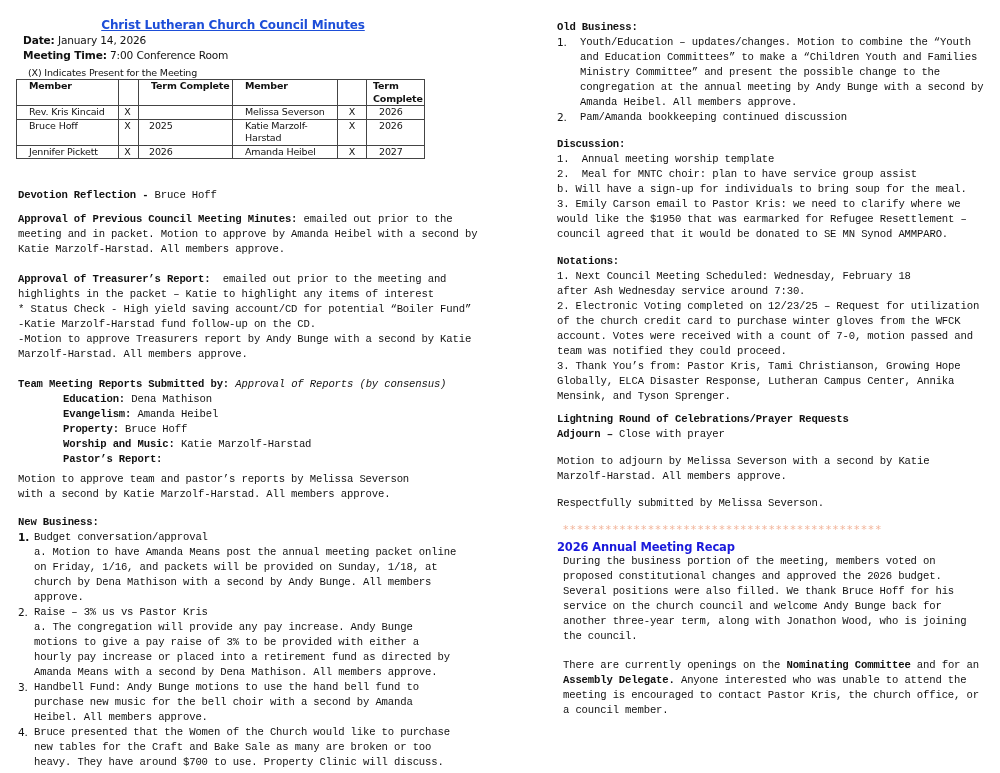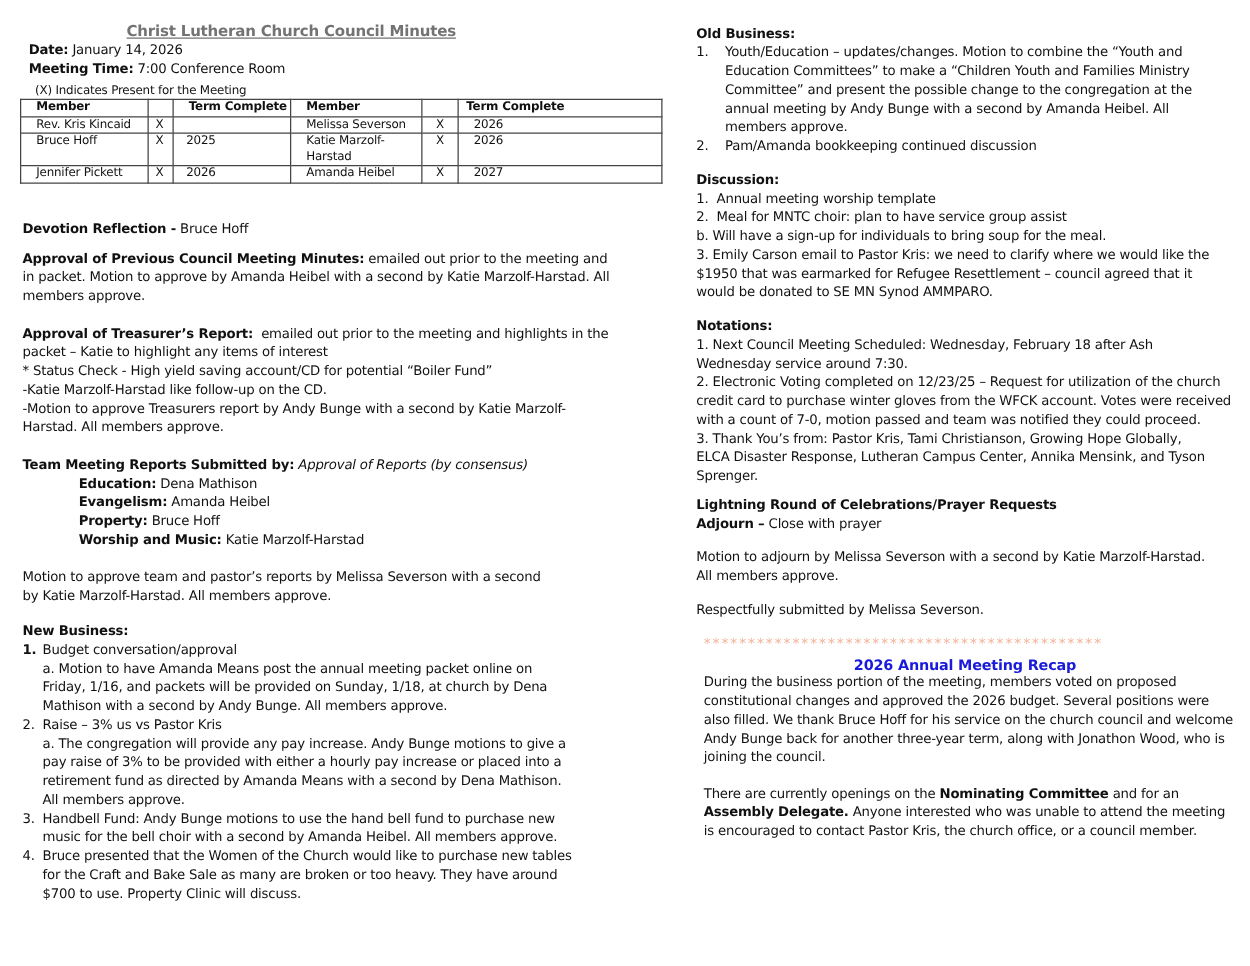--- a/index.html
+++ b/index.html
@@ -1,42 +1,42 @@
 <!DOCTYPE html>
 <html><head>
 <meta charset="utf-8">
 <style>
   * { box-sizing: border-box; margin: 0; padding: 0; }
   html, body { width: 1000px; height: 773px; background: #ffffff; overflow: hidden; }
   body { font-family: "DejaVu Sans", sans-serif; font-size: 10.6px; color: #111; position: relative; letter-spacing: -0.15px; }
   .col { position: absolute; top: 0; }
   .left { left: 18px; width: 470px; }
   .right { left: 557px; width: 430px; }
-  p, .line { line-height: 15px; }
+  p, .line { line-height: 15px; font-family: Liberation Mono, monospace; }
   b { font-weight: bold; }
-  .title { text-align: center; color: #737373; font-weight: bold; text-decoration: underline; font-size: 12px; margin-top: 18px; line-height: 15px; padding-right: 40px; }
+  .title { text-align: center; color: #1d4ed8; font-weight: bold; text-decoration: underline; font-size: 12px; margin-top: 18px; line-height: 15px; padding-right: 40px; }
   .meta { margin-left: 5px; line-height: 14.5px; }
   .present-note { font-size: 9.5px; margin-left: 10px; margin-top: 5px; line-height: 12px; }
-  table { border-collapse: collapse; width: 514px; margin-left: -2px; font-size: 9.5px; }
+  table { border-collapse: collapse; width: 409px; margin-left: -2px; font-size: 9.5px; }
   td, th { border: 1px solid #444; line-height: 12.5px; padding: 0 0 0 12px; text-align: left; vertical-align: top; }
   th { font-weight: bold; }
   td.x { text-align: center; padding: 0 2px 0 0; width: 20px; }
   td.m1 { width: 102px; }
   td.t1 { width: 94px; }
   td.m2 { width: 105px; }
   td.x2 { width: 29px; text-align: center; padding: 0; }
   .sec { margin-top: 14px; }
   .gap { height: 15px; }
   .indent { margin-left: 45px; }
   .ol-item { display: flex; line-height: 15px; }
   .ol-num { width: 16px; flex: none; font-weight: bold; }
   .ol-num.nb { font-weight: normal; }
   .ol-body { flex: 1; }
   .stars { color: #f2b49a; letter-spacing: 1.6px; font-size: 11px; margin-top: 12px; margin-left: 6px; white-space: nowrap; line-height: 14px; }
-  .recap-title { text-align: center; color: #1a1adb; font-weight: bold; font-size: 11.5px; margin-top: 3px; line-height: 14px; }
+  .recap-title { color: #1a1adb; font-weight: bold; font-size: 11.5px; margin-top: 3px; line-height: 14px; }
   .recap { margin-left: 6px; line-height: 15px; }
 </style>
 </head>
 <body>
 
 <div class="col left">
   <div class="title">Christ Lutheran Church Council Minutes</div>
   <div class="meta"><b>Date:</b> <span>January 14, 2026</span></div>
   <div class="meta"><b>Meeting Time:</b> <span>7:00 Conference Room</span></div>
   <div class="present-note">(X) Indicates Present for the Meeting</div>
@@ -78,32 +78,33 @@
   </tbody>
     </table>
 
   <p class="sec" style="margin-top:29px"><b>Devotion Reflection -</b> <span>Bruce Hoff</span></p>
 
   <p class="sec" style="margin-top:9px"><b>Approval of Previous Council Meeting Minutes:</b> <span>emailed out prior to the meeting and in packet. Motion to approve by Amanda Heibel with a second by Katie Marzolf-Harstad.  All members approve.</span></p>
 
   <div class="gap"></div>
   <p><b>Approval of Treasurer’s Report:</b>&nbsp; <span>emailed out prior to the meeting and highlights in the packet – Katie to highlight any items of interest</span></p>
   <p>* Status Check - High yield saving account/CD for potential “Boiler Fund”</p>
-  <p>-Katie Marzolf-Harstad like follow-up on the CD.</p>
+  <p>-Katie Marzolf-Harstad fund follow-up on the CD.</p>
   <p>-Motion to approve Treasurers report by Andy Bunge with a second by Katie Marzolf-Harstad.  All members approve.</p>
 
   <div class="gap"></div>
   <p><b>Team Meeting Reports Submitted by:</b> <i>Approval of Reports (by consensus)</i></p>
   <div class="indent">
     <p><b>Education:</b> <span>Dena Mathison</span></p>
     <p><b>Evangelism:</b> <span>Amanda Heibel</span></p>
     <p><b>Property:</b> <span>Bruce Hoff</span></p>
     <p><b>Worship and Music:</b> <span>Katie Marzolf-Harstad</span></p>
+    <p><b>Pastor’s Report:</b> <span></span></p>
   </div>
-  <p class="sec" style="margin-top:15px; padding-right:55px">Motion to approve team and pastor’s reports by Melissa Severson with a second by Katie Marzolf-Harstad.  All members approve.</p>
+  <p class="sec" style="margin-top:5px; padding-right:55px">Motion to approve team and pastor’s reports by Melissa Severson with a second by Katie Marzolf-Harstad.  All members approve.</p>
 
   <div class="gap" style="height:13px"></div>
   <p><b>New Business:</b></p>
   <div class="ol-item">
     <span class="ol-num">1.</span>
     <div class="ol-body">
       <p>Budget conversation/approval</p>
       <p style="padding-right:28px">a. Motion to have Amanda Means post the annual meeting packet online on Friday, 1/16, and packets will be provided on Sunday, 1/18, at church by Dena Mathison with a second by Andy Bunge.  All members approve.</p>
     </div>
   </div>

